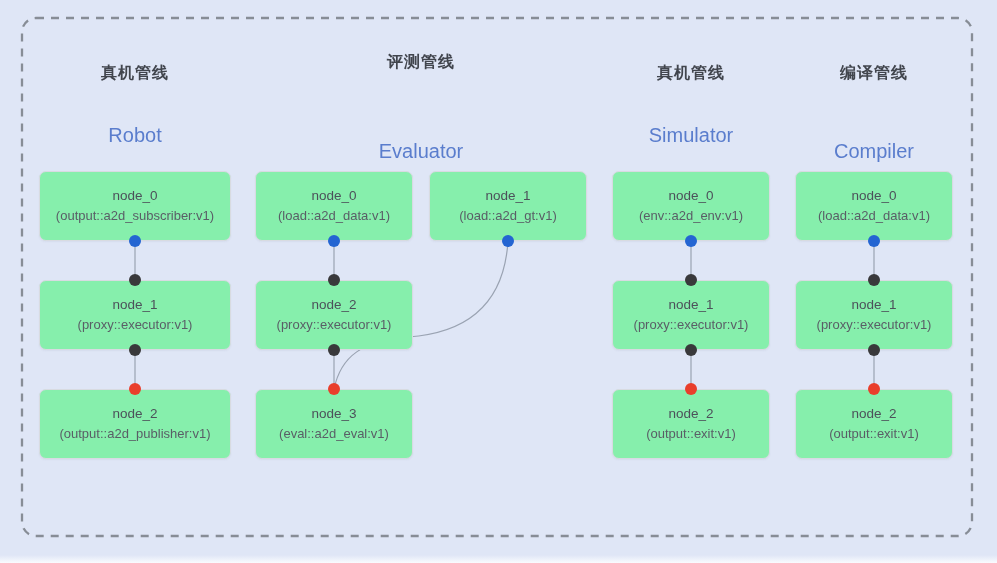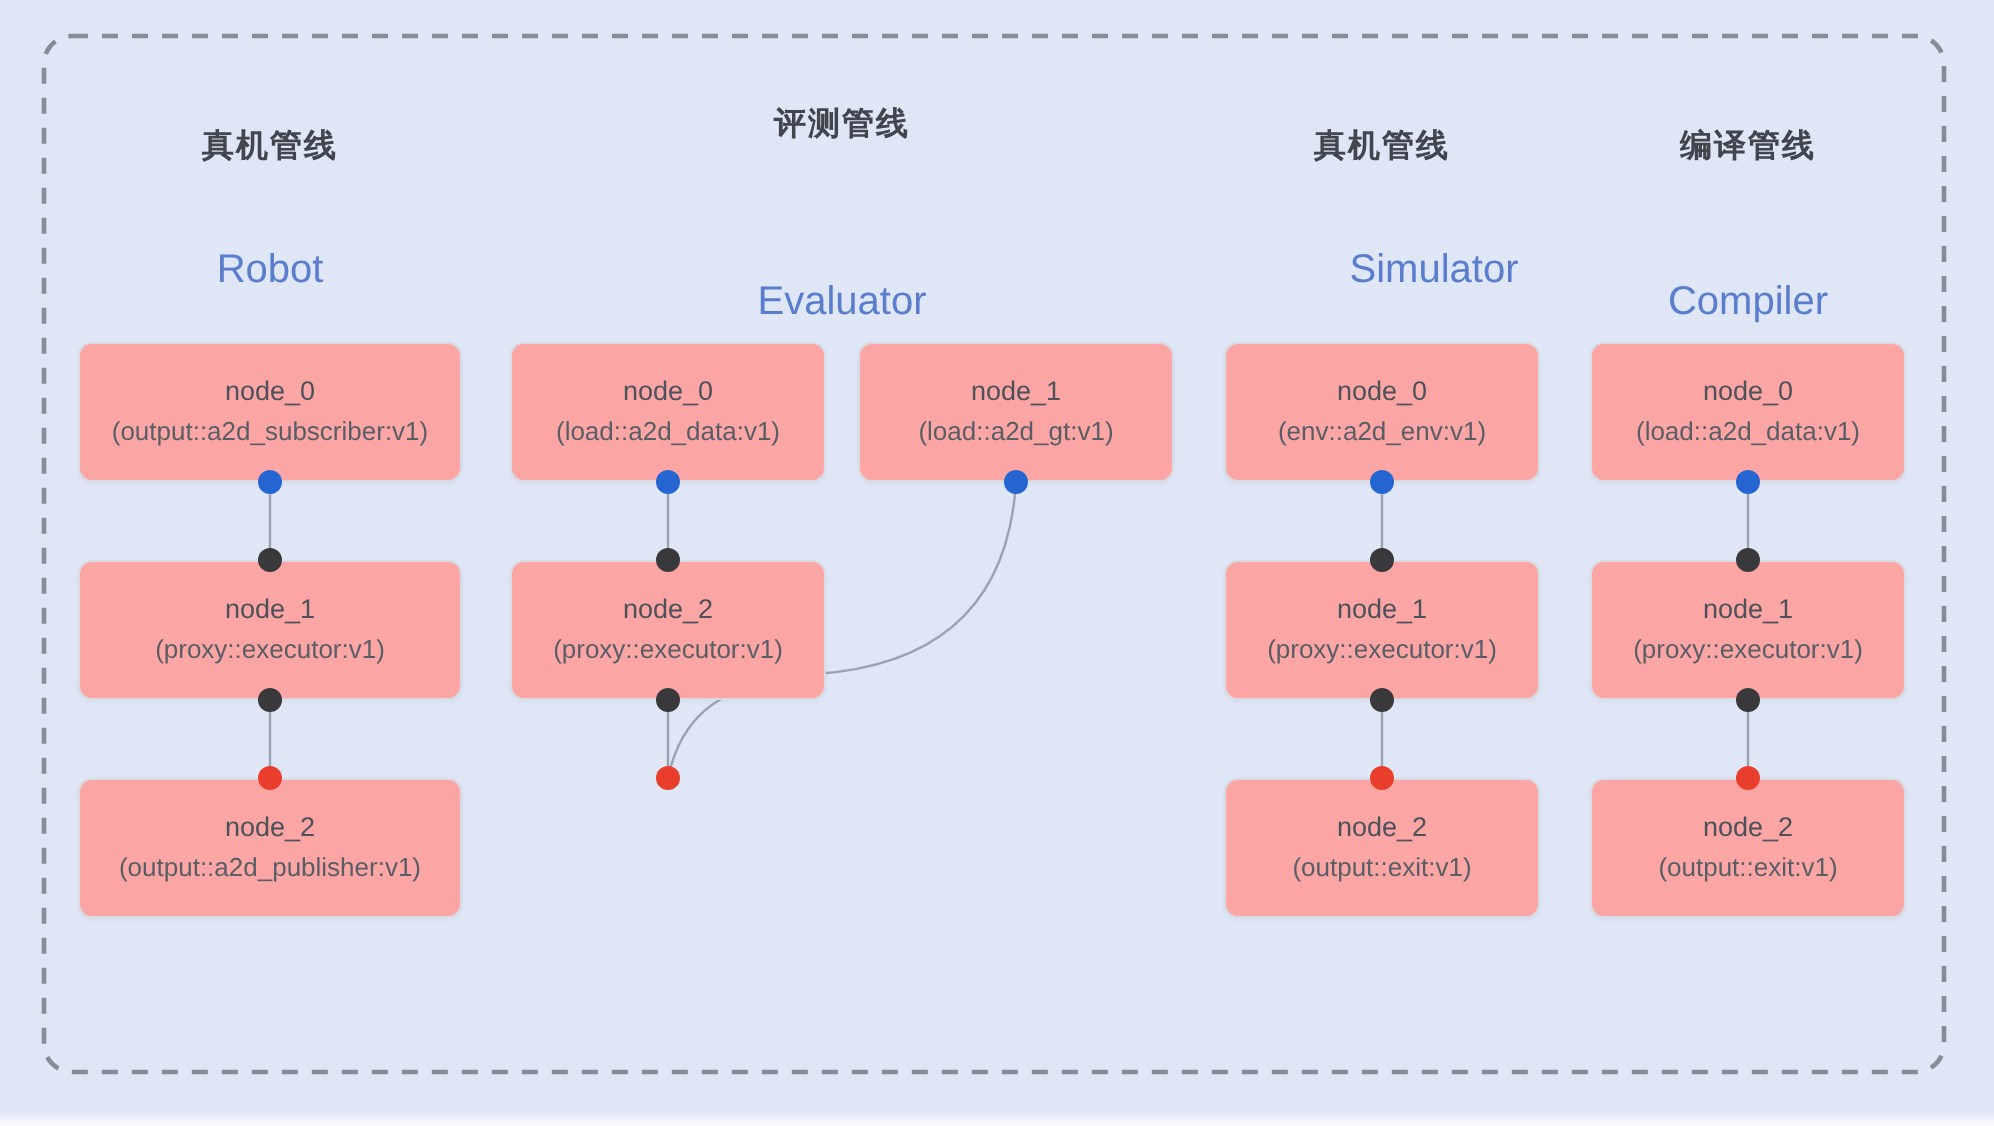--- a/index.html
+++ b/index.html
@@ -31,21 +31,21 @@
     transform: translateX(-50%);
     font-size: 20px;
     font-weight: 400;
     color: #5a7dcd;
     white-space: nowrap;
     z-index: 2;
   }
   .node-box {
     position: absolute;
     box-sizing: border-box;
-    background: #fca5a5;
+    background: #86efac;
     border: 1px solid #d8dbe1;
     border-radius: 7px;
     box-shadow: 0 1px 2px rgba(60,70,100,0.06);
     display: flex;
     flex-direction: column;
     align-items: center;
     justify-content: center;
     gap: 3px;
     z-index: 2;
   }
@@ -122,23 +122,27 @@
       <div class="node-name">node_1</div>
       <div class="node-detail">(load::a2d_gt:v1)</div>
     </div>
     <div class="port-dot" style="left: 502px; top: 235px; background: rgb(36, 101, 210);"></div>
     <div class="node-box" style="left: 255px; top: 280px; width: 158px; height: 70px;">
       <div class="node-name">node_2</div>
       <div class="node-detail">(proxy::executor:v1)</div>
     </div>
     <div class="port-dot" style="left: 328px; top: 274px; background: rgb(57, 57, 59);"></div>
     <div class="port-dot" style="left: 328px; top: 344px; background: rgb(57, 57, 59);"></div>
+    <div class="node-box" style="left: 255px; top: 389px; width: 158px; height: 70px;">
+      <div class="node-name">node_3</div>
+      <div class="node-detail">(eval::a2d_eval:v1)</div>
+    </div>
     <div class="port-dot" style="left: 328px; top: 383px; background: rgb(233, 62, 43);"></div>
     <div class="pipeline-title" style="left: 691px; top: 63px;">真机管线</div>
-    <div class="pipeline-subtitle" style="left: 717px; top: 124px;">Simulator</div>
+    <div class="pipeline-subtitle" style="left: 691px; top: 124px;">Simulator</div>
     <div class="node-box" style="left: 612px; top: 171px; width: 158px; height: 70px;">
       <div class="node-name">node_0</div>
       <div class="node-detail">(env::a2d_env:v1)</div>
     </div>
     <div class="port-dot" style="left: 685px; top: 235px; background: rgb(36, 101, 210);"></div>
     <div class="node-box" style="left: 612px; top: 280px; width: 158px; height: 70px;">
       <div class="node-name">node_1</div>
       <div class="node-detail">(proxy::executor:v1)</div>
     </div>
     <div class="port-dot" style="left: 685px; top: 274px; background: rgb(57, 57, 59);"></div>

